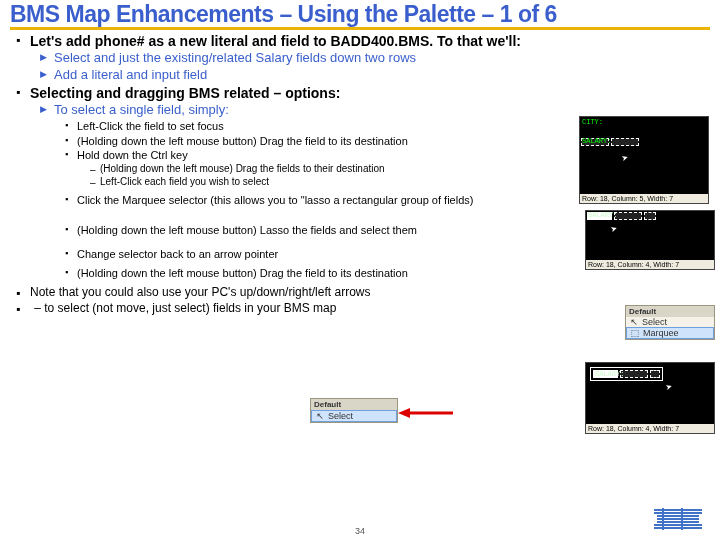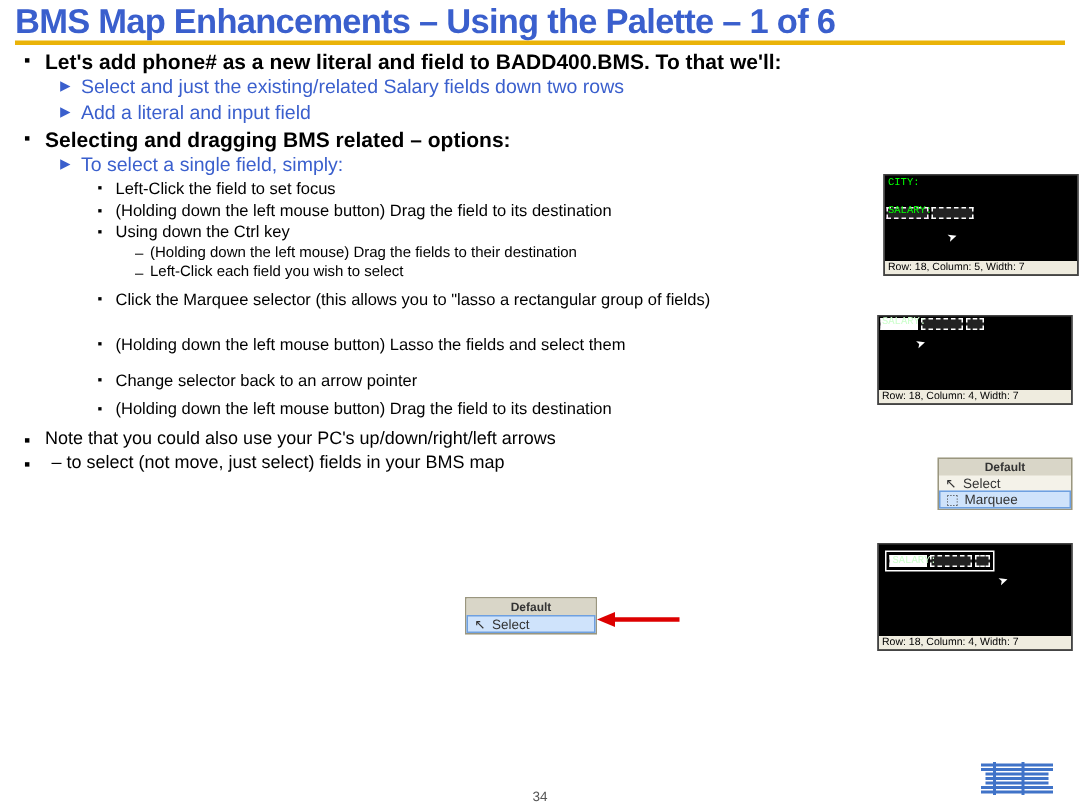--- a/index.html
+++ b/index.html
@@ -70,21 +70,21 @@
   
   .palette {
     position: absolute;
     background: #f4f2e9;
     border: 1px solid #9a967f;
     width: 90px;
     font-family: Tahoma, Arial;
     font-size: 9px;
     color: #333;
   }
-  .palette .hdr { background:#d9d6c8; padding:1px 3px; font-weight:bold; font-size:8px;text-align:center; }
+  .palette .hdr { background:#d9d6c8; padding:1px 3px; font-weight:bold; font-size:8px; }
   .palette .row { padding: 0px 3px; display:flex; align-items:center; gap:3px; }
   .palette .row.sel { background:#cfe3fb; border:1px solid #6ea0e0; }
   .arrow-icon { display:inline-block; width:10px; text-align:center; }
   .cursor {
     position: absolute;
     font-size: 11px;
     color: #fff;
     text-shadow: 0 0 1px #000, 0 0 2px #000;
     transform: rotate(-18deg);
     pointer-events:none;
@@ -115,21 +115,21 @@
     <li class="b1">Let's add phone# as a new literal and field to BADD400.BMS.  To that we'll:</li>
     <li class="b2">Select and just the existing/related Salary fields down two rows</li>
     <li class="b2">Add a literal and input field</li>
 
     <li class="b1">Selecting and dragging BMS related – options:</li>
 
     <li class="b2">To select a single field, simply:</li>
     <li class="b3">Left-Click the field to set focus</li>
     <li class="b3">(Holding down the left mouse button) Drag the field to its destination</li>
 
-    <li class="b3">Using down the Ctrl key</li>
+    <li class="b3">Hold down the Ctrl key</li>
     <li class="b4">(Holding down the left mouse) Drag the fields to their destination</li>
     <li class="b4">Left-Click each field you wish to select</li>
 
     <li class="spacer"></li>
     <li class="b3">Click the Marquee selector (this allows you to "lasso a rectangular group of fields)</li>
     <li class="spacer"></li>
       <li class="spacer"></li>
       <li class="spacer"></li>
     <li class="b3">(Holding down the left mouse button) Lasso the fields and select them</li>
     <li class="spacer"></li>
@@ -139,21 +139,21 @@
     <li class="b3">(Holding down the left mouse button) Drag the field to its destination</li>
 
     <li class="spacer"></li>
     <li class="b1 footnotes">Note that you could also use your PC's up/down/right/left arrows</li>
     <li class="b1 footnotes" style="padding-left:14px;">
       <span style="visibility:hidden">▪</span><span>– to select (not move, just select) fields in your BMS map</span>
     </li>
   </ul>
 </div>
 
-<div class="thumb" style="right:1px; top:116px; width:130px; height:68px;">
+<div class="thumb" style="right:11px; top:116px; width:130px; height:88px;">
   <div class="lbl">CITY:</div>
   <div style="height:10px;"></div>
   <div style="display:flex; align-items:center;">
     <div class="dashedbox" style="border-color:#fff0ff;"></div>
     <span class="dashedbox"></span>
   </div>
   <div class="lbl" style="margin-top:-11px;">SALARY:</div>
   <div class="cursor" style="left:42px; top:35px;">➤</div>
   <div class="statusbar" style="position:absolute; bottom:0; left:0; right:0;">Row: 18, Column: 5, Width: 7</div>
 </div>

